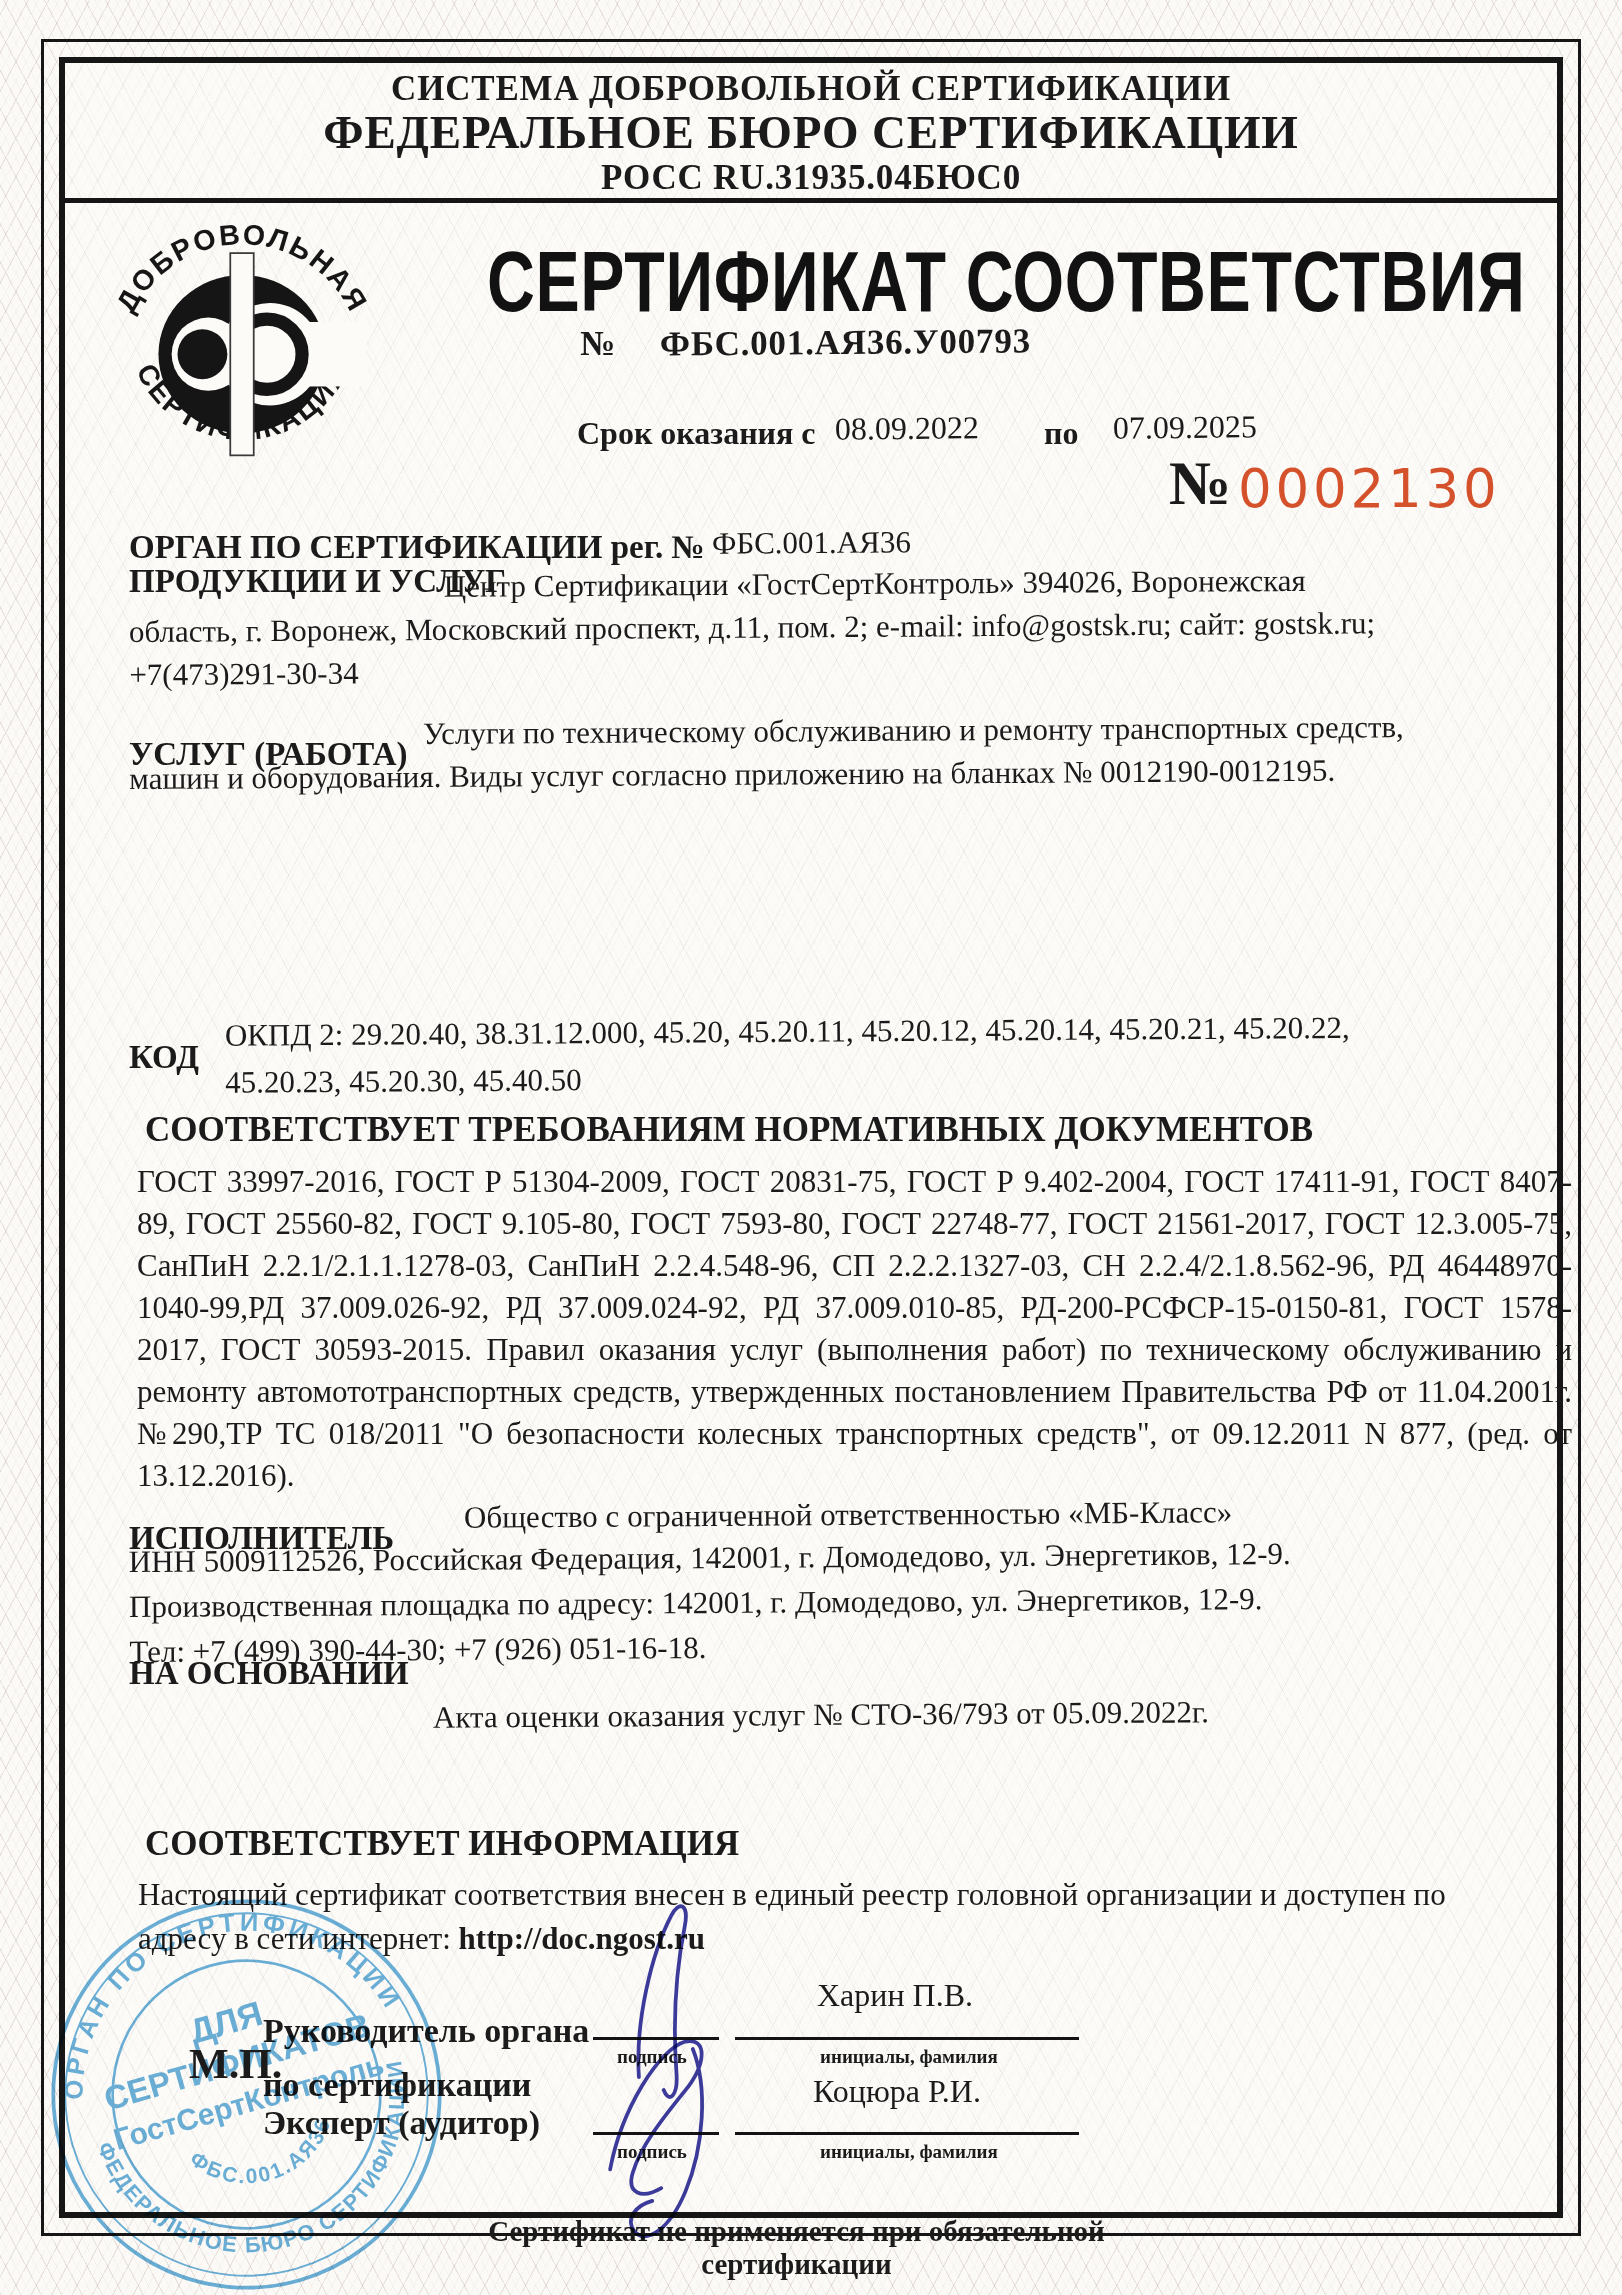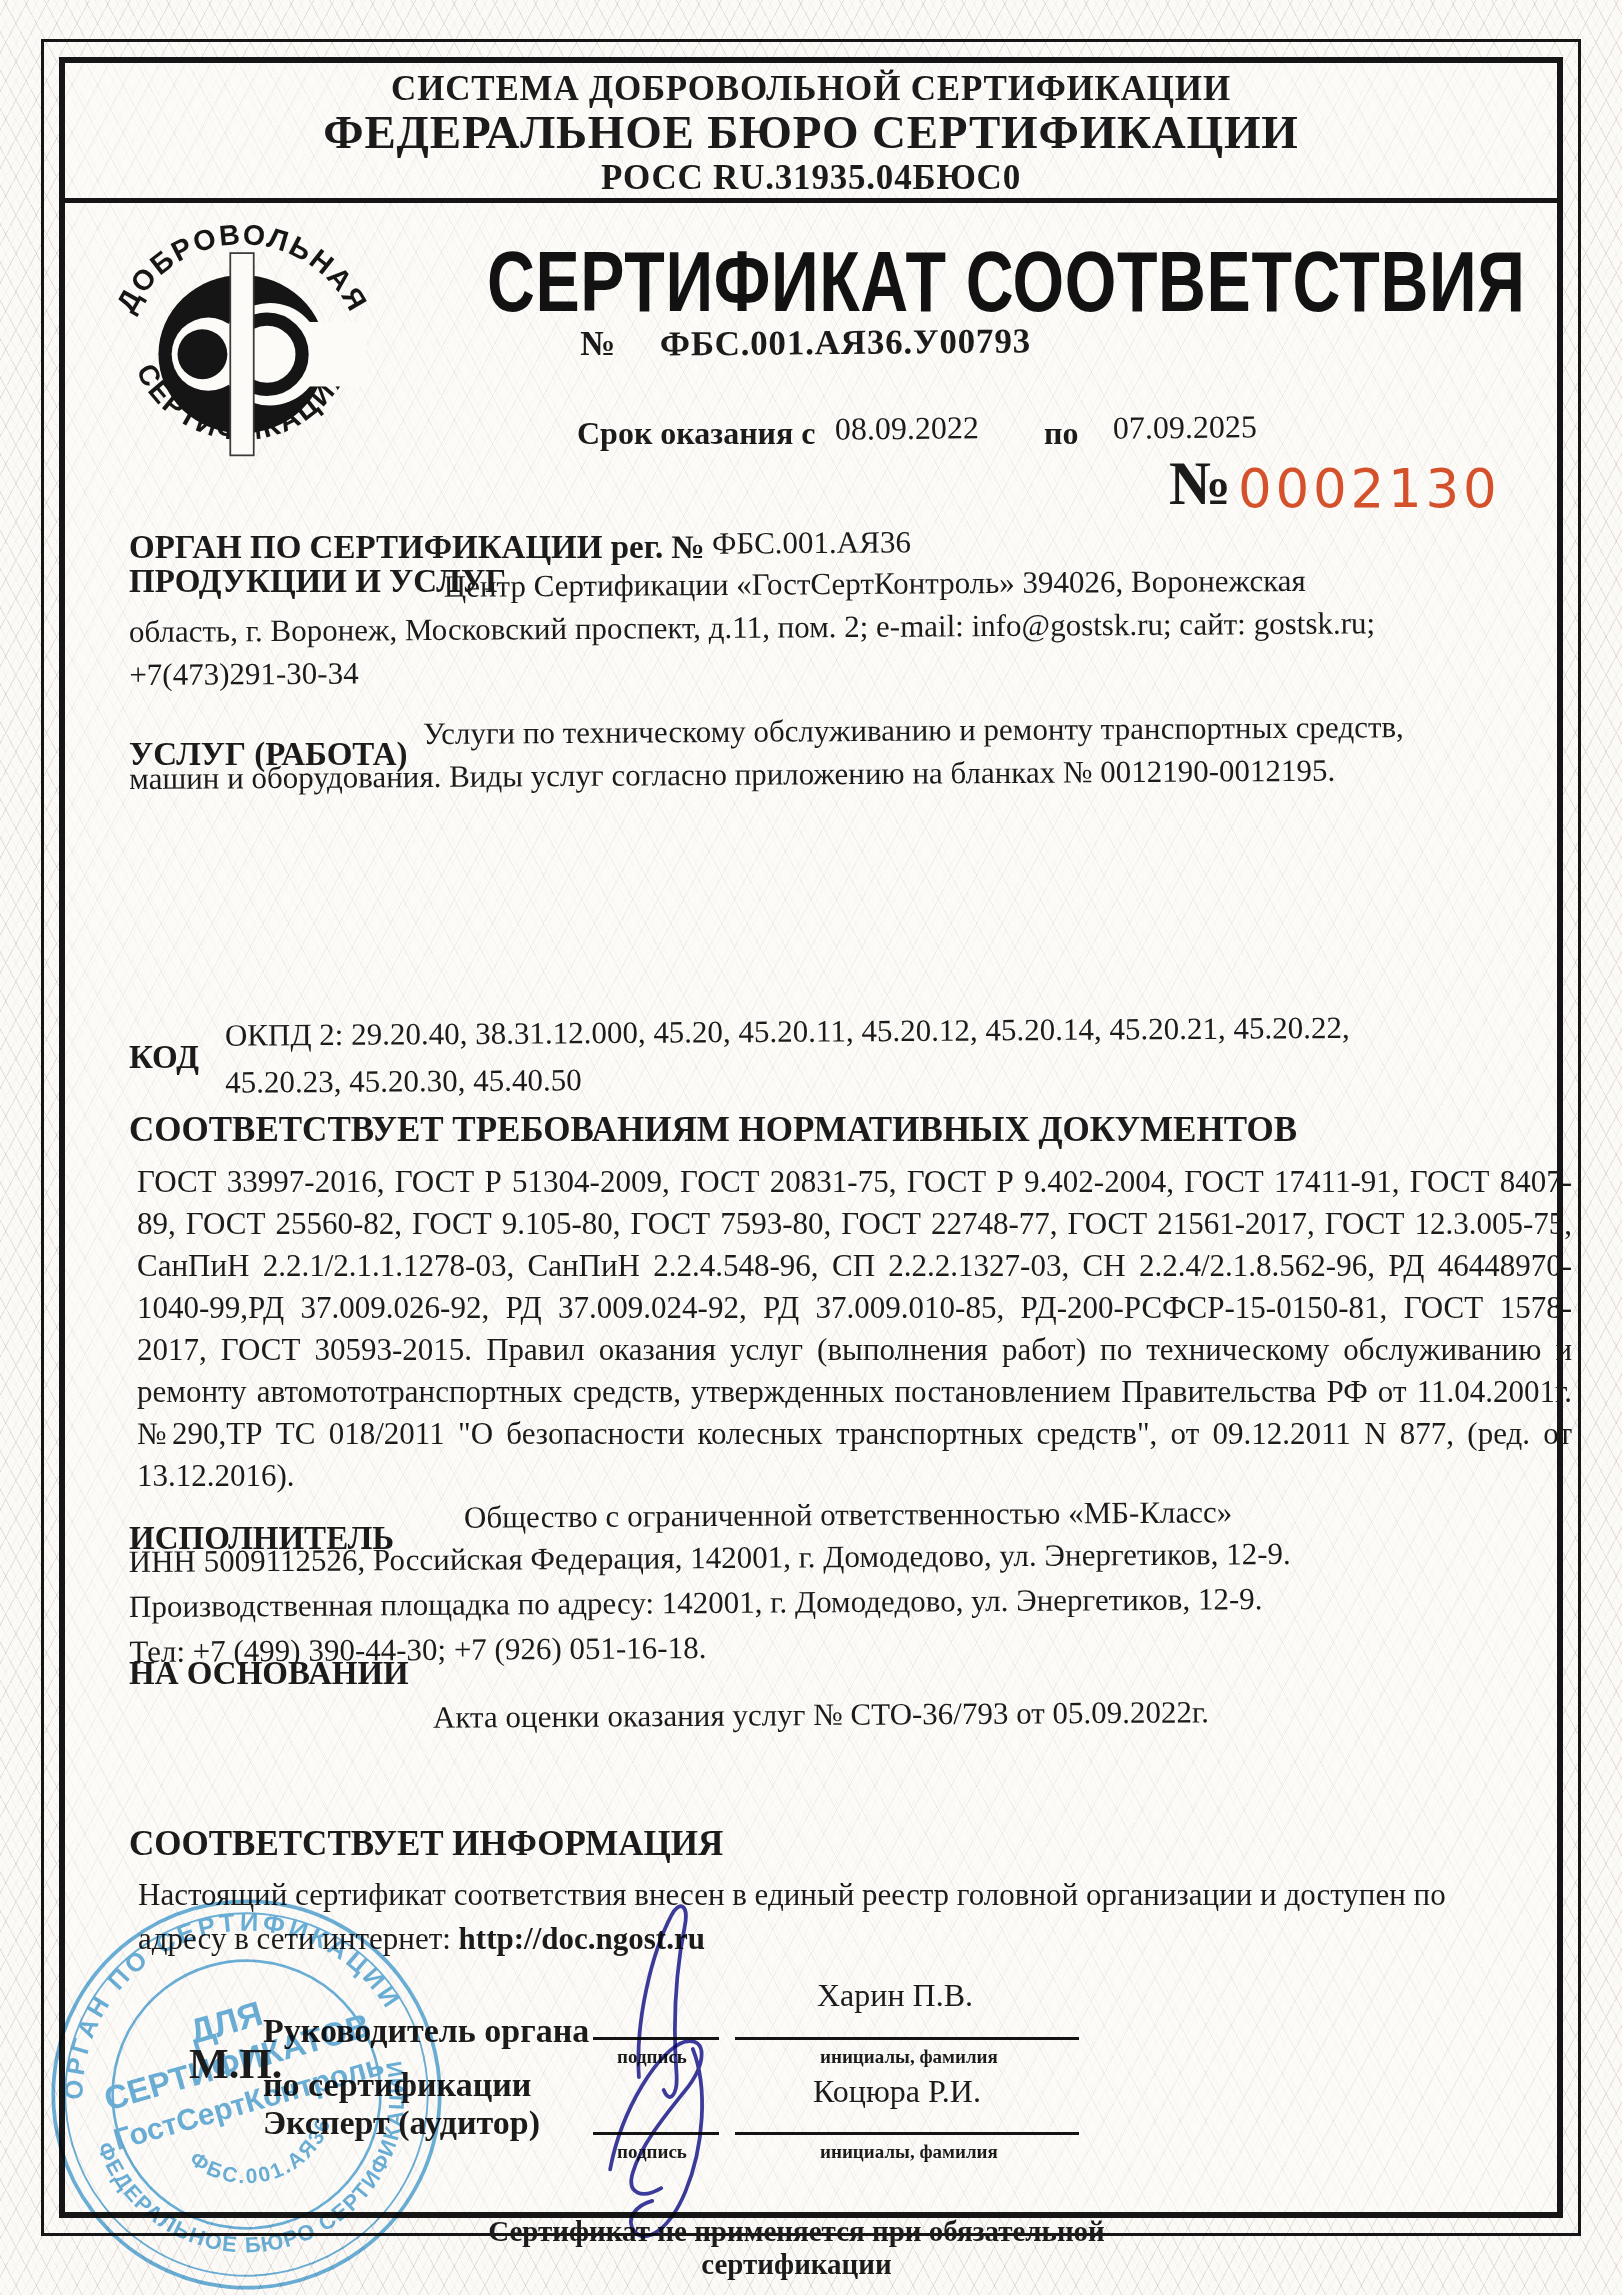--- a/index.html
+++ b/index.html
@@ -30,21 +30,21 @@
   .hdr1{font-weight:bold; font-size:35px; letter-spacing:0.8px;}
   .hdr2{font-weight:bold; font-size:47px; letter-spacing:0.8px;}
   .hdr3{font-weight:bold; font-size:35px; letter-spacing:0.8px;}
   .doc-title{
     font-family:"Liberation Sans", sans-serif; font-weight:bold; font-size:85px;
     letter-spacing:0.8px; white-space:nowrap; transform:scaleX(0.78); transform-origin:left center;
     color:#121212;
   }
   .lbl{font-weight:bold; font-size:33px; white-space:pre-line; line-height:39px;}
   .val{font-size:31px; line-height:43px; white-space:pre-line; transform:rotate(-0.4deg);}
-  .heading{font-weight:bold; font-size:35px;}
+  .heading{font-weight:bold; font-size:35px;margin-left:16px;}
   .para{font-size:31px; line-height:42px; text-align:justify;}
   .certno{font-weight:bold; font-size:35px; letter-spacing:0.8px;}
   .validity-lbl{font-weight:bold; font-size:32px;}
   .validity-date{font-size:32px;}
   .blank-sym{font-size:62px; font-weight:bold;}
   .blank-num{font-family:"DejaVu Sans", sans-serif; font-size:53px; letter-spacing:3.8px; font-weight:400;}
   .sigline{position:absolute; height:3px; background:#141414;}
   .sigcap{position:absolute; font-weight:bold; font-size:19px;}
   .signame{position:absolute; font-size:32px;}
   .mp{position:absolute; font-weight:bold; font-size:42px; z-index:7;}

